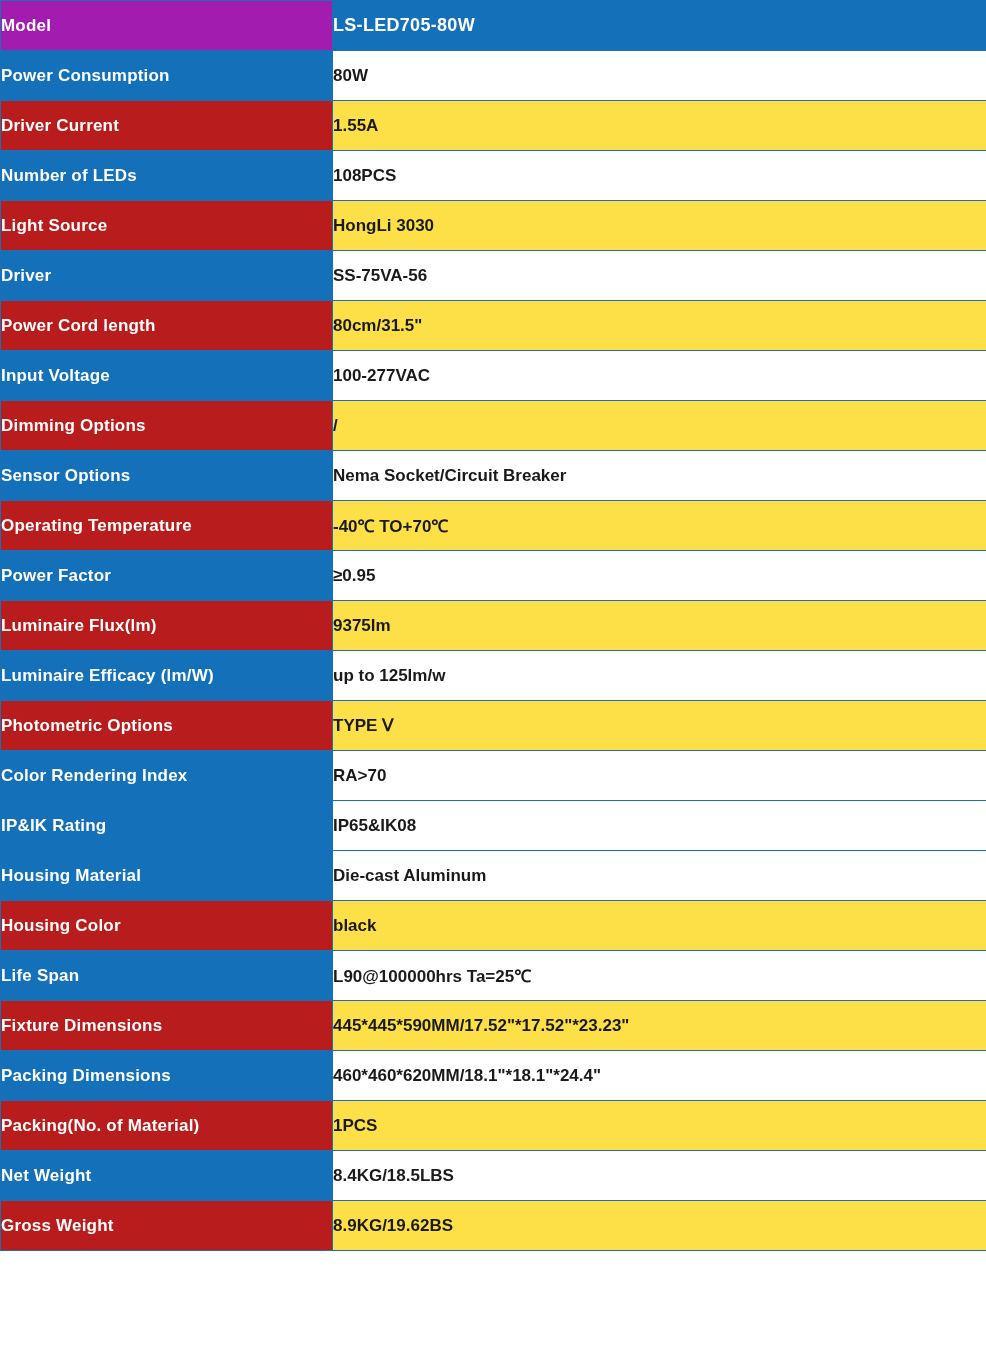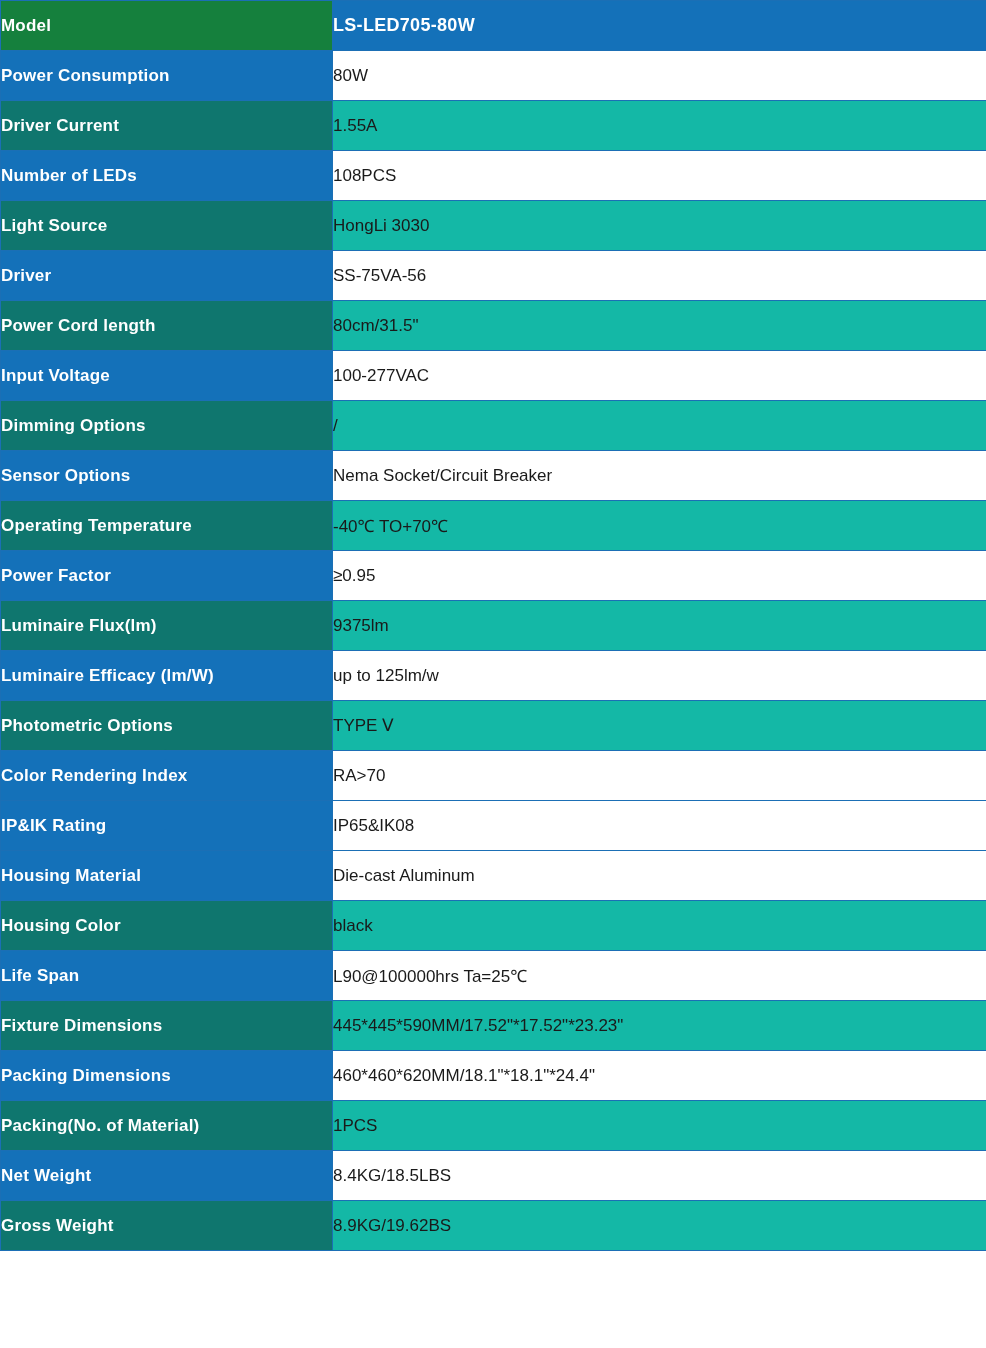--- a/index.html
+++ b/index.html
@@ -34,38 +34,38 @@
     font-weight: bold;
     font-size: 17px;
     padding-left: 22px;
     letter-spacing: 0.2px;
   }
   td.value {
     background: #ffffff;
     color: #1a1a1a;
     font-size: 17px;
     padding-left: 16px;
-    font-weight: normal;
+    font-weight: bold;
   }
   tr.header-row td.label {
-    background: #15803d;
+    background: #a21caf;
     color: #ffffff;
   }
   tr.header-row td.value {
     background: #1471b9;
     color: #ffffff;
     font-weight: bold;
     font-size: 18px;
     letter-spacing: 0.3px;
   }
   tr.alt td.value {
-    background: #14b8a6;
+    background: #fde047;
   }
   tr.alt td.label {
-    background: #0f766e;
+    background: #b91c1c;
   }
 </style>
 </head>
 <body>
 
 <table class="spec-table">
   <colgroup>
     <col class="label-col">
     <col class="value-col">
   </colgroup>

